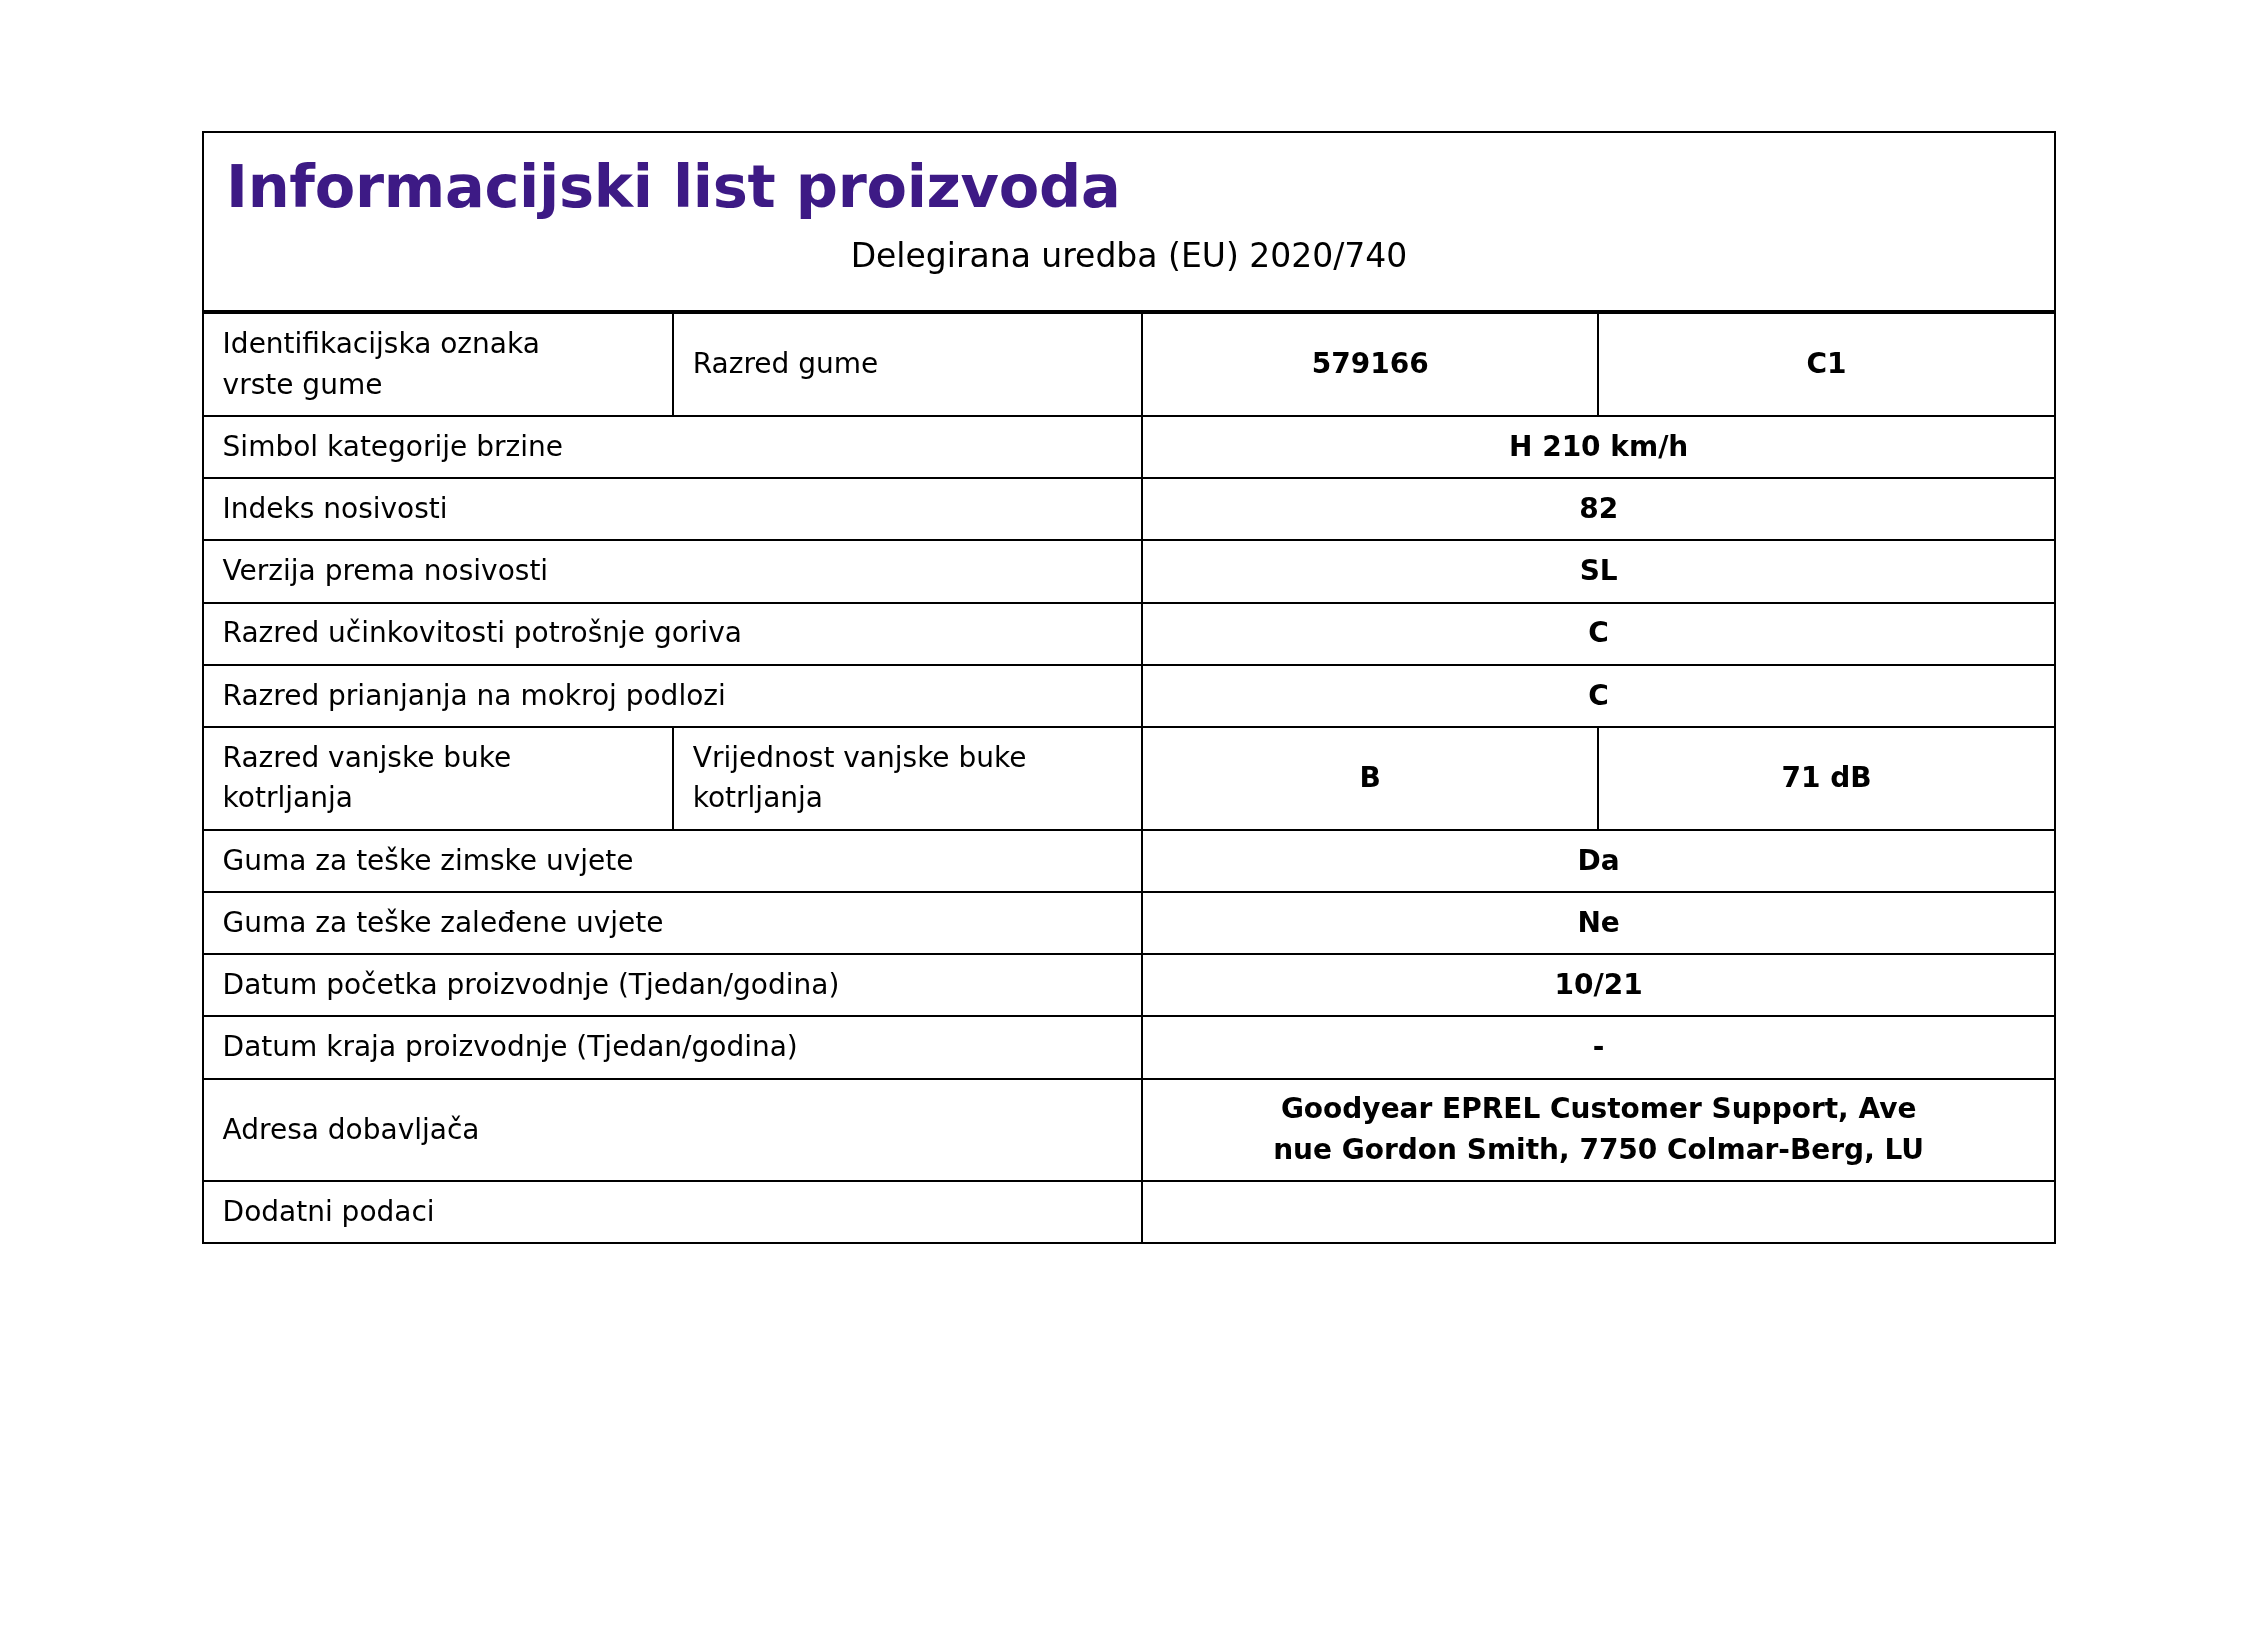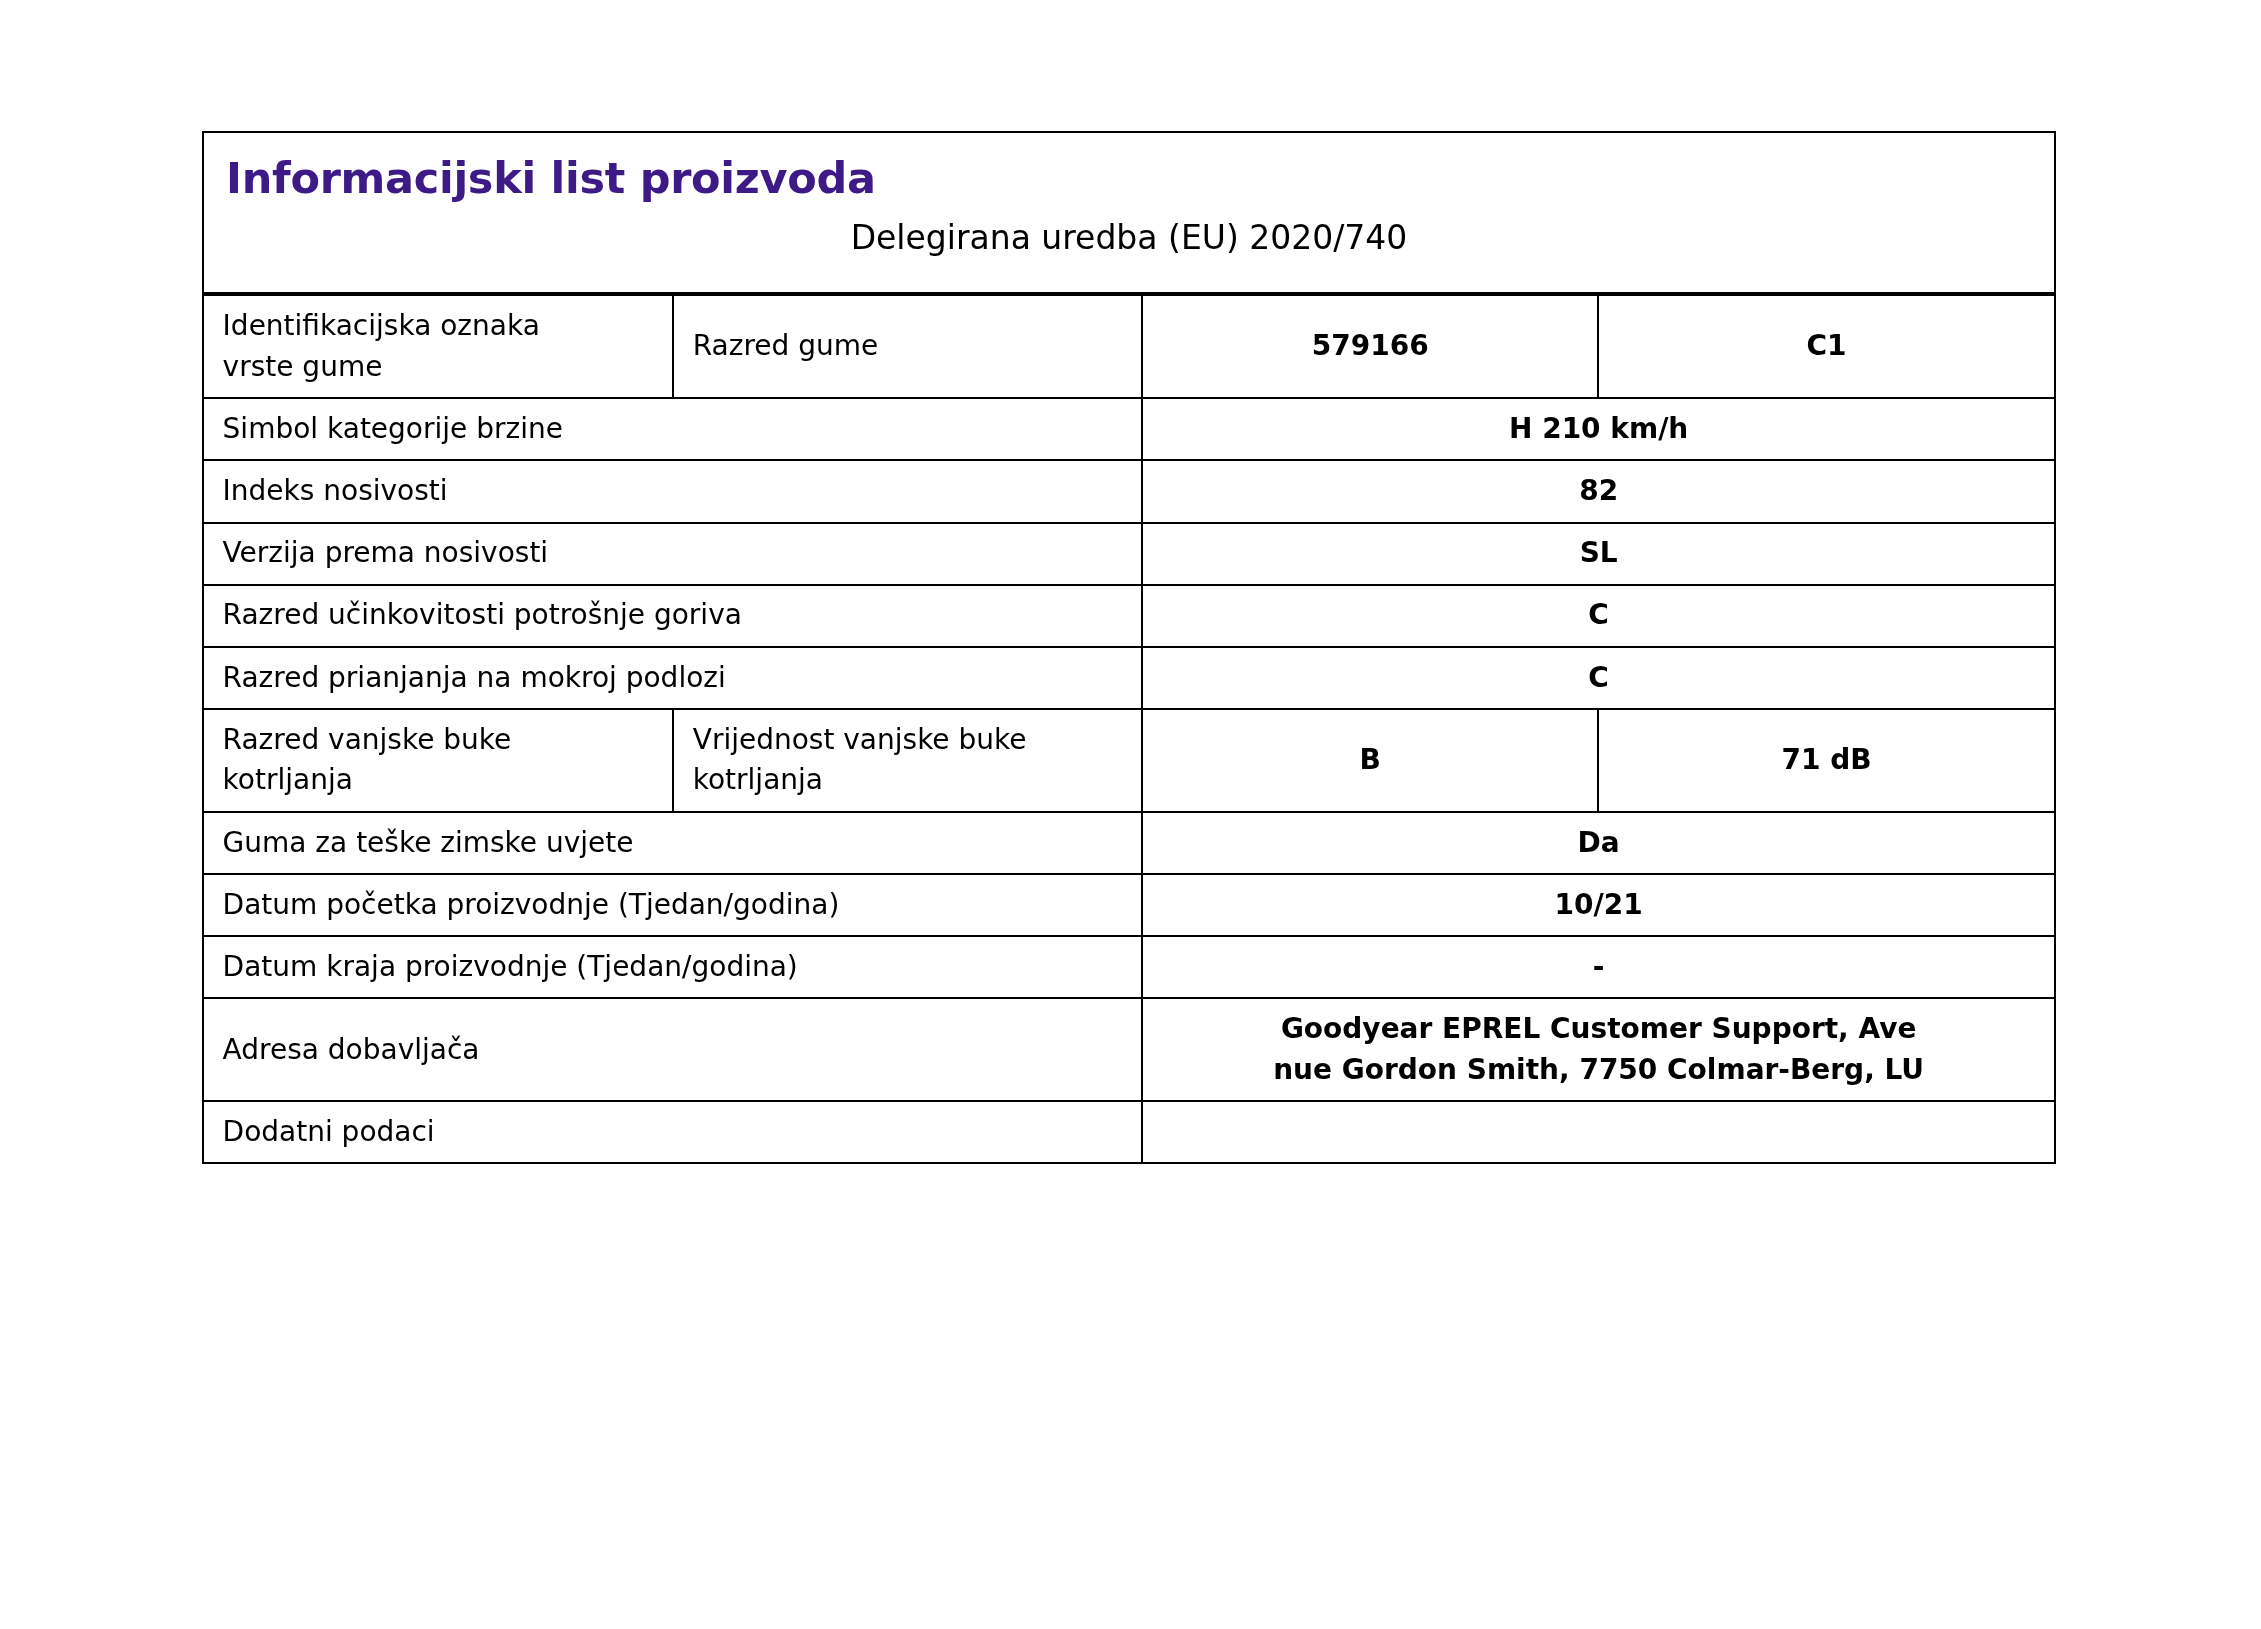--- a/index.html
+++ b/index.html
@@ -23,21 +23,21 @@
     border: 2.7px solid #000000;
     box-sizing: border-box;
   }
 
   
   .header {
     border-bottom: 2.7px solid #000000;
     padding: 21px 22px 18.6px 22px;
   }
   .doc-title {
-    font-size: 43px;
+    font-size: 59px;
     font-weight: 700;
     color: #3d1a85;
     line-height: 1.12;
     letter-spacing: -0.3px;
     margin: 0 0 13px 0;
     white-space: nowrap;
   }
   .doc-subtitle {
     font-size: 33px;
     font-weight: 400;
@@ -145,20 +145,24 @@
         </td>
         <td class="value">B</td>
         <td class="value">71 dB</td>
       </tr>
 
       <tr>
         <td class="label" colspan="2">Guma za teške zimske uvjete</td>
         <td class="value" colspan="2">Da</td>
       </tr>
 
+      <tr>
+        <td class="label" colspan="2">Guma za teške zaleđene uvjete</td>
+        <td class="value" colspan="2">Ne</td>
+      </tr>
 
       <tr>
         <td class="label" colspan="2">Datum početka proizvodnje (Tjedan/godina)</td>
         <td class="value" colspan="2">10/21</td>
       </tr>
 
       <tr>
         <td class="label" colspan="2">Datum kraja proizvodnje (Tjedan/godina)</td>
         <td class="value" colspan="2">-</td>
       </tr>

